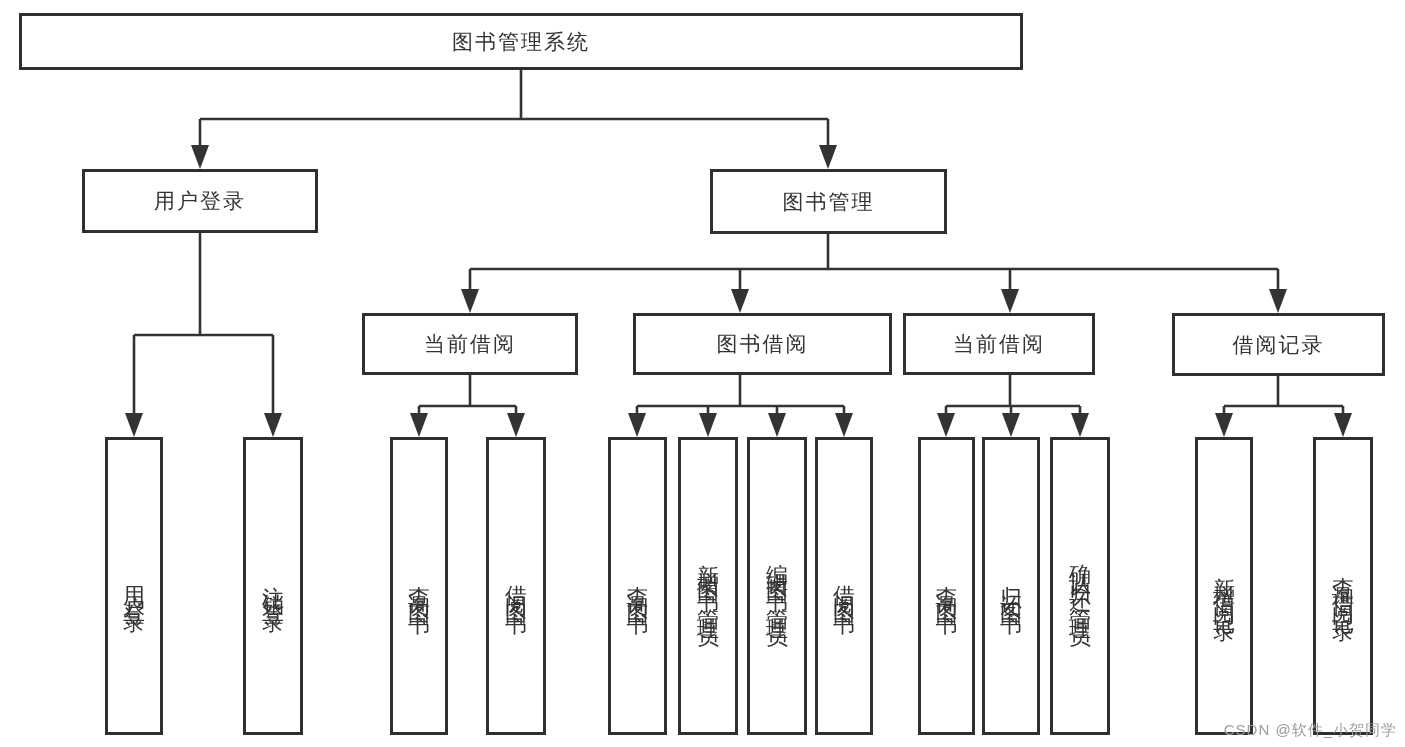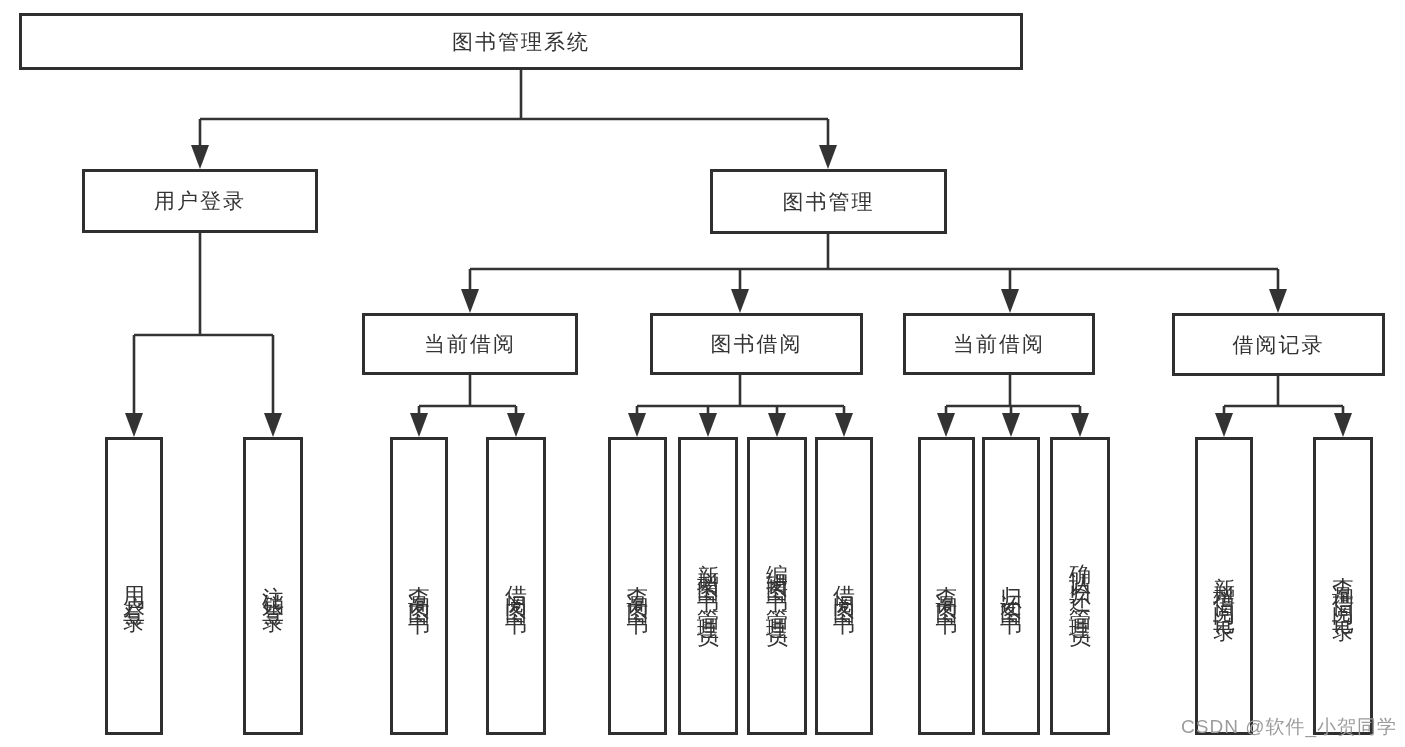--- a/index.html
+++ b/index.html
@@ -32,21 +32,21 @@
     text-orientation:mixed;
     font-size:22px;
     letter-spacing:9px;
     line-height:1;
   }
   .watermark{
     position:absolute;
     right:8px;
     bottom:7px;
     z-index:3;
-    font-size:19px;
+    font-size:15px;
     color:#9c9c9c;
     letter-spacing:1px;
     white-space:nowrap;
   }
 </style>
 </head>
 <body>
 
 <div class="canvas">
 
@@ -78,21 +78,21 @@
       <polygon points="1215,413 1233,413 1224,437" fill="#333333"></polygon>
       <polygon points="1334,413 1352,413 1343,437" fill="#333333"></polygon>
     </svg>
 
   <div class="box h" style="left:19px;top:13px;width:1004px;height:57px">图书管理系统</div>
 
   <div class="box h" style="left:82px;top:169px;width:236px;height:64px">用户登录</div>
   <div class="box h" style="left:710px;top:169px;width:237px;height:65px">图书管理</div>
 
   <div class="box h" style="left:362px;top:313px;width:216px;height:62px">当前借阅</div>
-  <div class="box h" style="left:650px;top:313px;width:213px;height:62px">图书借阅</div>
+  <div class="box h" style="left:633px;top:313px;width:259px;height:62px">图书借阅</div>
   <div class="box h" style="left:903px;top:313px;width:192px;height:62px">当前借阅</div>
   <div class="box h" style="left:1172px;top:313px;width:213px;height:63px">借阅记录</div>
 
   <div class="box v" style="left:105px;top:437px;width:58px;height:298px">用户登录</div>
   <div class="box v" style="left:243px;top:437px;width:60px;height:298px">注销登录</div>
 
   <div class="box v" style="left:390px;top:437px;width:58px;height:298px">查询图书</div>
   <div class="box v" style="left:486px;top:437px;width:60px;height:298px">借阅图书</div>
 
   <div class="box v" style="left:608px;top:437px;width:59px;height:298px">查询图书</div>

